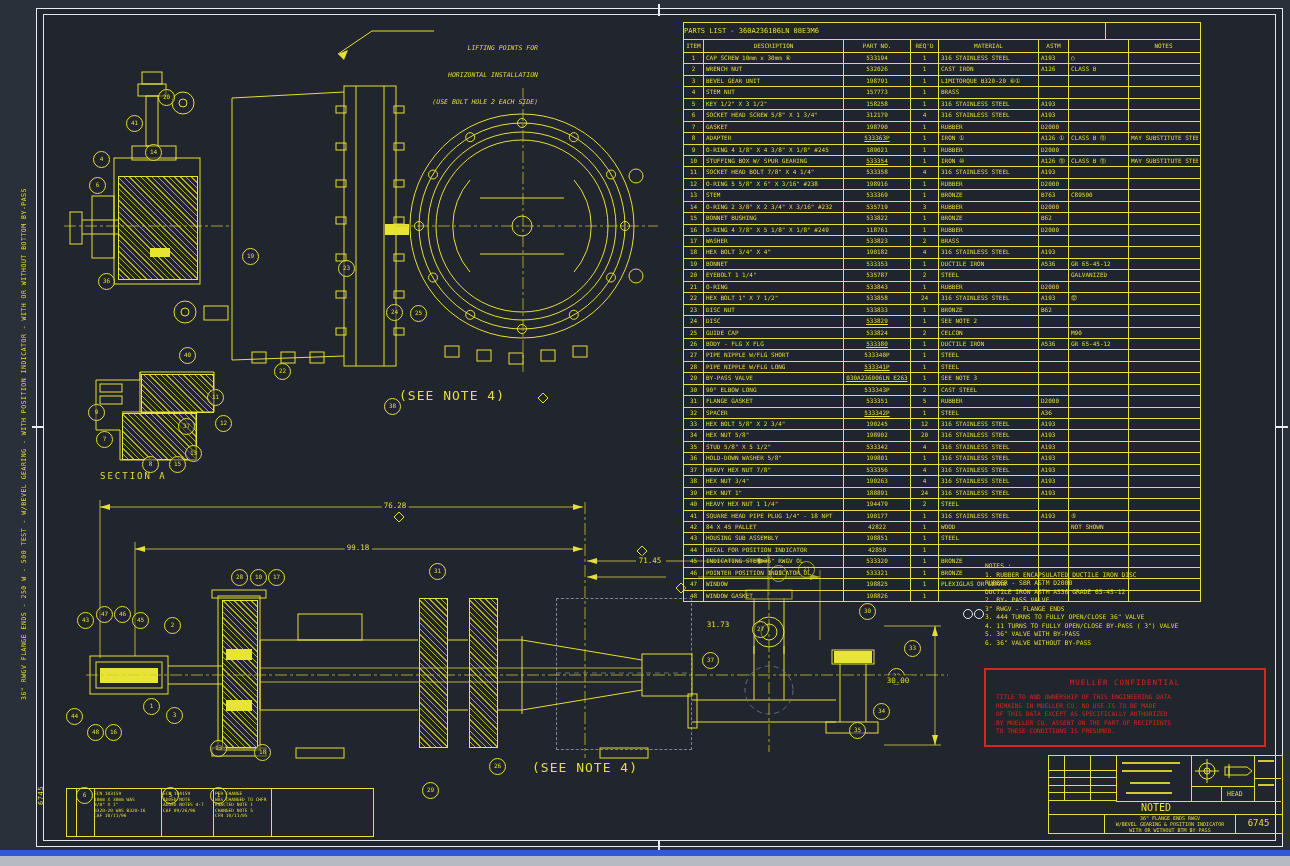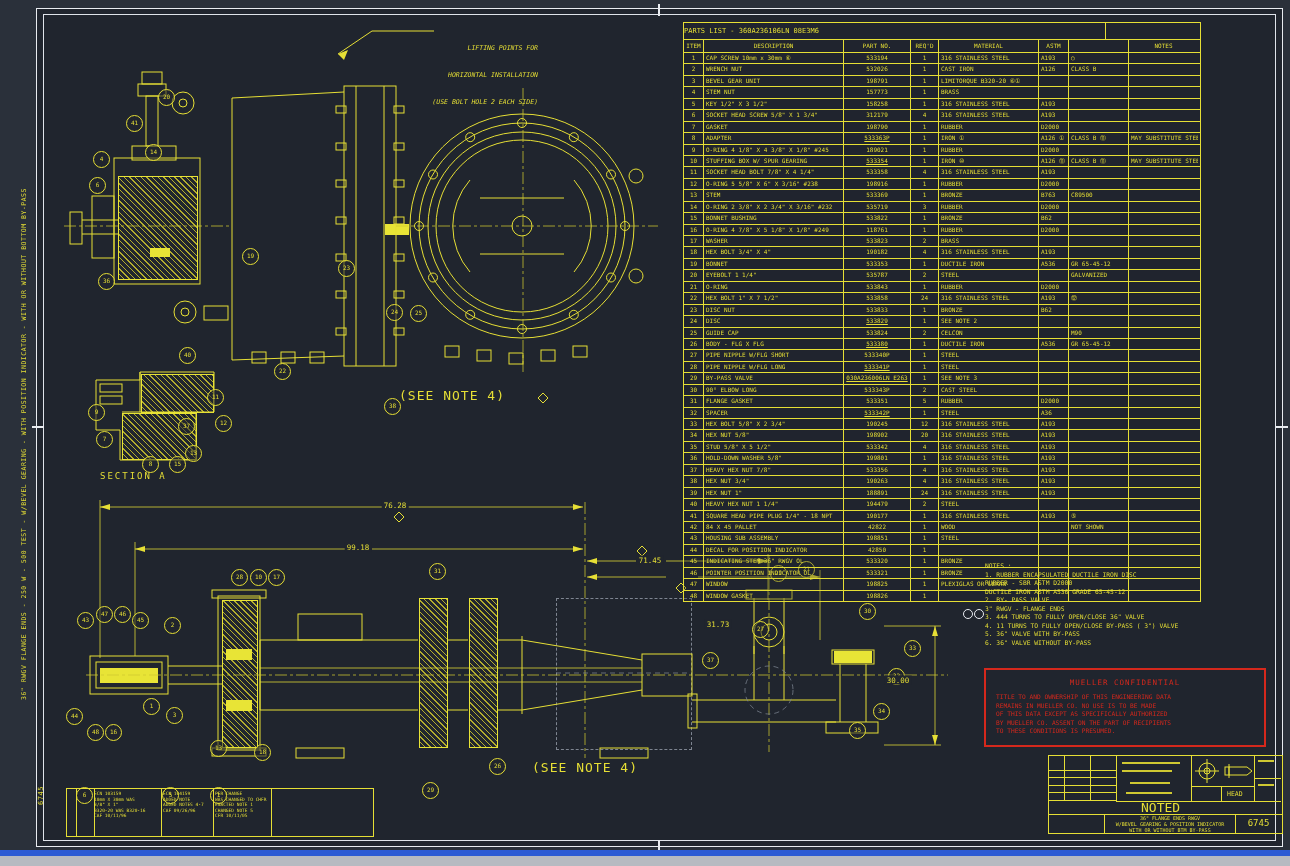--- a/index.html
+++ b/index.html
@@ -54,21 +54,21 @@
   .conf{position:absolute;left:984px;top:668px;width:278px;height:75px;border:2px solid #d5281c;
         color:#d5281c;}
   .conf-title{font-size:7.5px;text-align:center;margin-top:8px;letter-spacing:1px;}
   .conf-body{font-size:6.2px;line-height:8.6px;margin:6px 0 0 10px;}
 
   .tblock{position:absolute;left:1048px;top:755px;width:233px;height:77px;border:1px solid #e6df35;
           color:#e6df35;}
   .tb-cell{position:absolute;border-right:1px solid #e6df35;border-bottom:1px solid #e6df35;}
   .tb-bar{position:absolute;background:#cfc832;height:2px;}
   .tb-noted{position:absolute;left:0;top:45px;width:233px;height:13px;border-bottom:1px solid #e6df35;
-            font-size:13px;line-height:13px;}
+            font-size:10px;line-height:13px;}
   .tb-noted span{margin-left:92px;}
   .tb-title{position:absolute;left:55px;top:58px;width:130px;height:19px;border-left:1px solid #e6df35;
             border-right:1px solid #e6df35;font-size:5px;line-height:6px;text-align:center;padding-top:1px;}
   .tb-num{position:absolute;left:186px;top:58px;width:47px;height:19px;font-size:9px;line-height:19px;
           text-align:center;}
   .minigrid{position:absolute;left:0;top:0;width:67px;height:45px;border-right:1px solid #e6df35;
             background:repeating-linear-gradient(to bottom,rgba(0,0,0,0) 0 6.5px,#e6df35 6.5px 7.5px);}
   .mg-v{position:absolute;top:0;height:45px;width:1px;background:#e6df35;}
   .scale{position:absolute;font-size:6.5px;}
 

